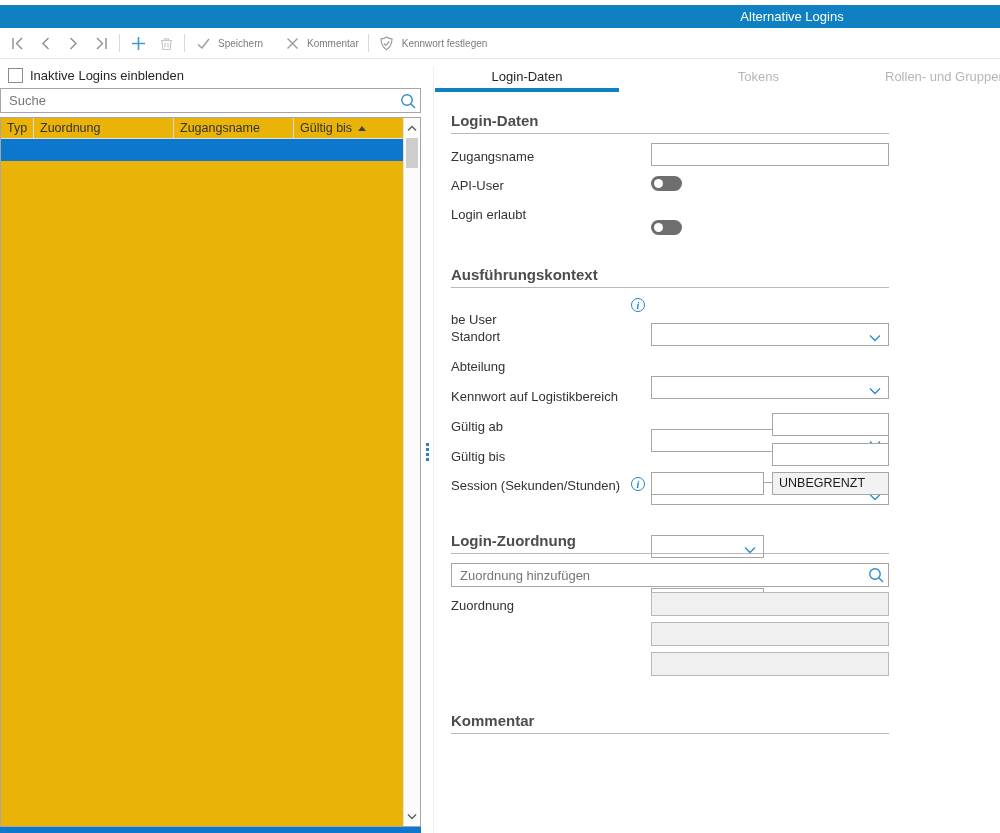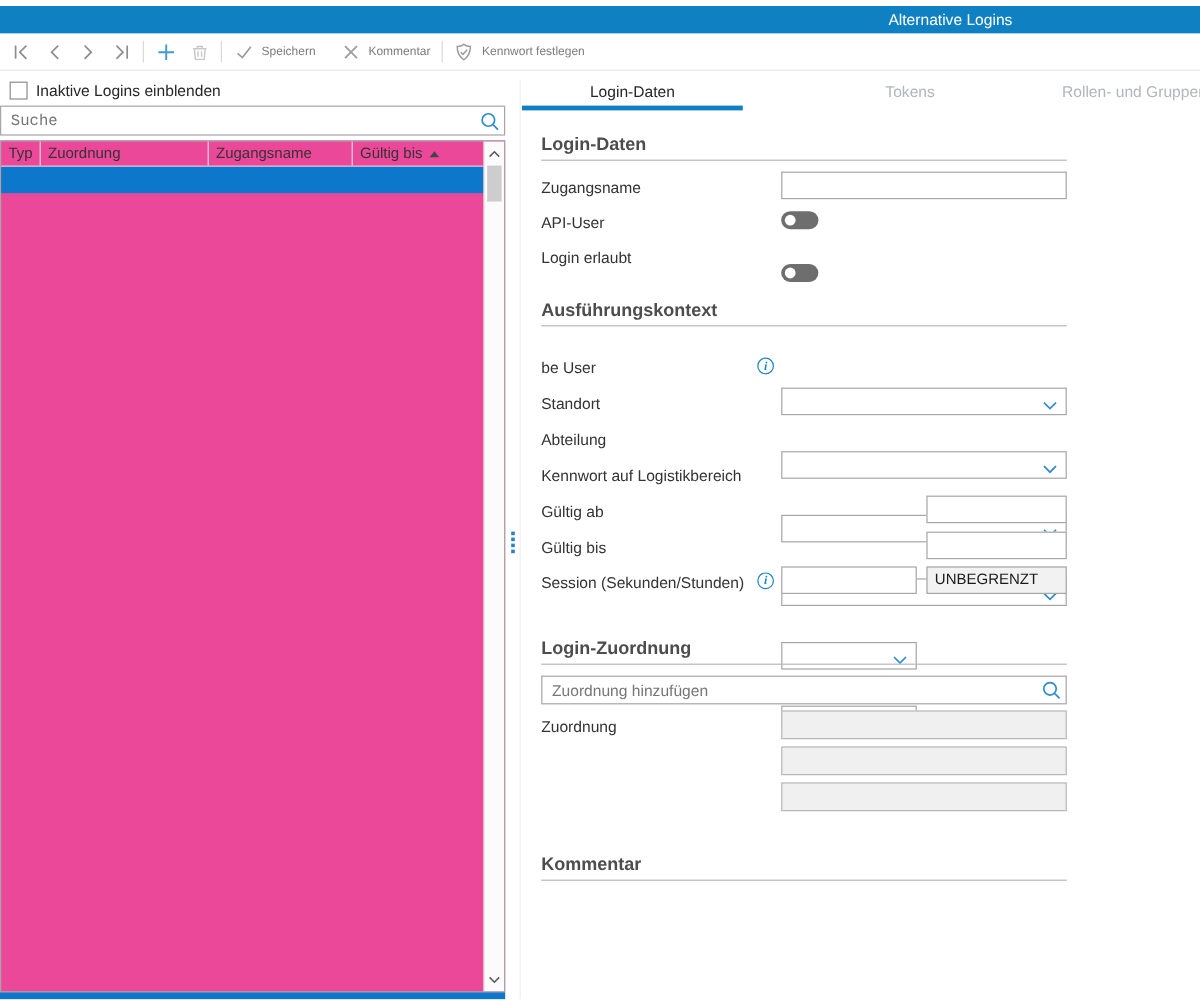--- a/index.html
+++ b/index.html
@@ -36,29 +36,29 @@
     position:absolute; left:8px; top:68px; display:flex; align-items:center; gap:7px;
     color:#262626; font-size:13px;
   }
   .checkbox-box { width:15px; height:15px; border:1px solid #8c8c8c; background:#fff; }
 
   .search-box {
     position:absolute; left:0; top:88px; width:421px; height:25px;
     border:1px solid #a6a6a6; background:#fff; display:flex; align-items:center;
   }
   .search-box input {
-    flex:1; border:none; outline:none; font-family:Liberation Mono, monospace; font-size:13px;
+    flex:1; border:none; outline:none; font-family:Liberation Sans, sans-serif; font-size:13px;
     color:#4d7c0f; padding:0 8px; background:transparent; height:100%;
   }
   .search-box input::placeholder { color:#767676; opacity:1; }
   .search-glyph { width:24px; display:flex; align-items:center; justify-content:center; }
 
   .list-table {
     position:absolute; left:0; top:117px; width:421px; height:710px;
-    border:1px solid #a6a6a6; background:#ec4899;
+    border:1px solid #a6a6a6; background:#eab308;
   }
   .lt-header { position:absolute; left:0; top:0; right:17px; height:21px; display:flex; border-bottom:1px solid #e0e0e0; }
   .lt-col { font-size:12.5px; color:#333; line-height:21px; padding-left:6px; border-right:1px solid #d9d9d9; overflow:hidden; white-space:nowrap; }
   .lt-col.c-typ { width:33px; }
   .lt-col.c-zuo { width:140px; }
   .lt-col.c-zug { width:120px; }
   .lt-col.c-gue { flex:1; border-right:none; display:flex; align-items:center; gap:6px; }
   .sort-arrow { width:0; height:0; border-left:4px solid transparent; border-right:4px solid transparent; border-bottom:5px solid #444; display:inline-block; }
   .lt-row-selected { position:absolute; left:0; top:21px; right:17px; height:22px; background:#0d77cc; }
 
@@ -270,26 +270,26 @@
       <div class="f-abs f-label" style="left:0; top:84px;">API-User</div>
       <div class="f-abs toggle" style="left:200px; top:82px;">
           <span class="knob"></span>
         </div>
 
       <div class="f-abs f-label" style="left:0; top:113px;">Login erlaubt</div>
       <div class="f-abs toggle" style="left:200px; top:111px;">
           <span class="knob"></span>
         </div>
 
-      <div class="f-abs" style="left:0; top:156px; width:438px;">
+      <div class="f-abs" style="left:0; top:172px; width:438px;">
         <div class="section-heading">Ausführungskontext</div>
         <div class="section-rule"></div>
       </div>
 
-      <div class="f-abs f-label" style="left:0; top:205px;">be User</div>
+      <div class="f-abs f-label" style="left:0; top:218px;">be User</div>
       <span class="f-abs info-icon" style="left:180px; top:204px;">i</span>
       <div class="f-abs dropdown" style="left:200px; top:199px; width:238px;">
         <span></span>
         <span class="chev"><svg width="12" height="8" viewBox="0 0 12 8">
               <path d="M1 1.5 6 6.5 11 1.5" stroke="#2e8bcc" stroke-width="1.4" fill="none"></path>
             </svg></span>
       </div>
 
       <div class="f-abs f-label" style="left:0; top:235px;">Standort</div>
       <div class="f-abs dropdown" style="left:200px; top:229px; width:238px;">

